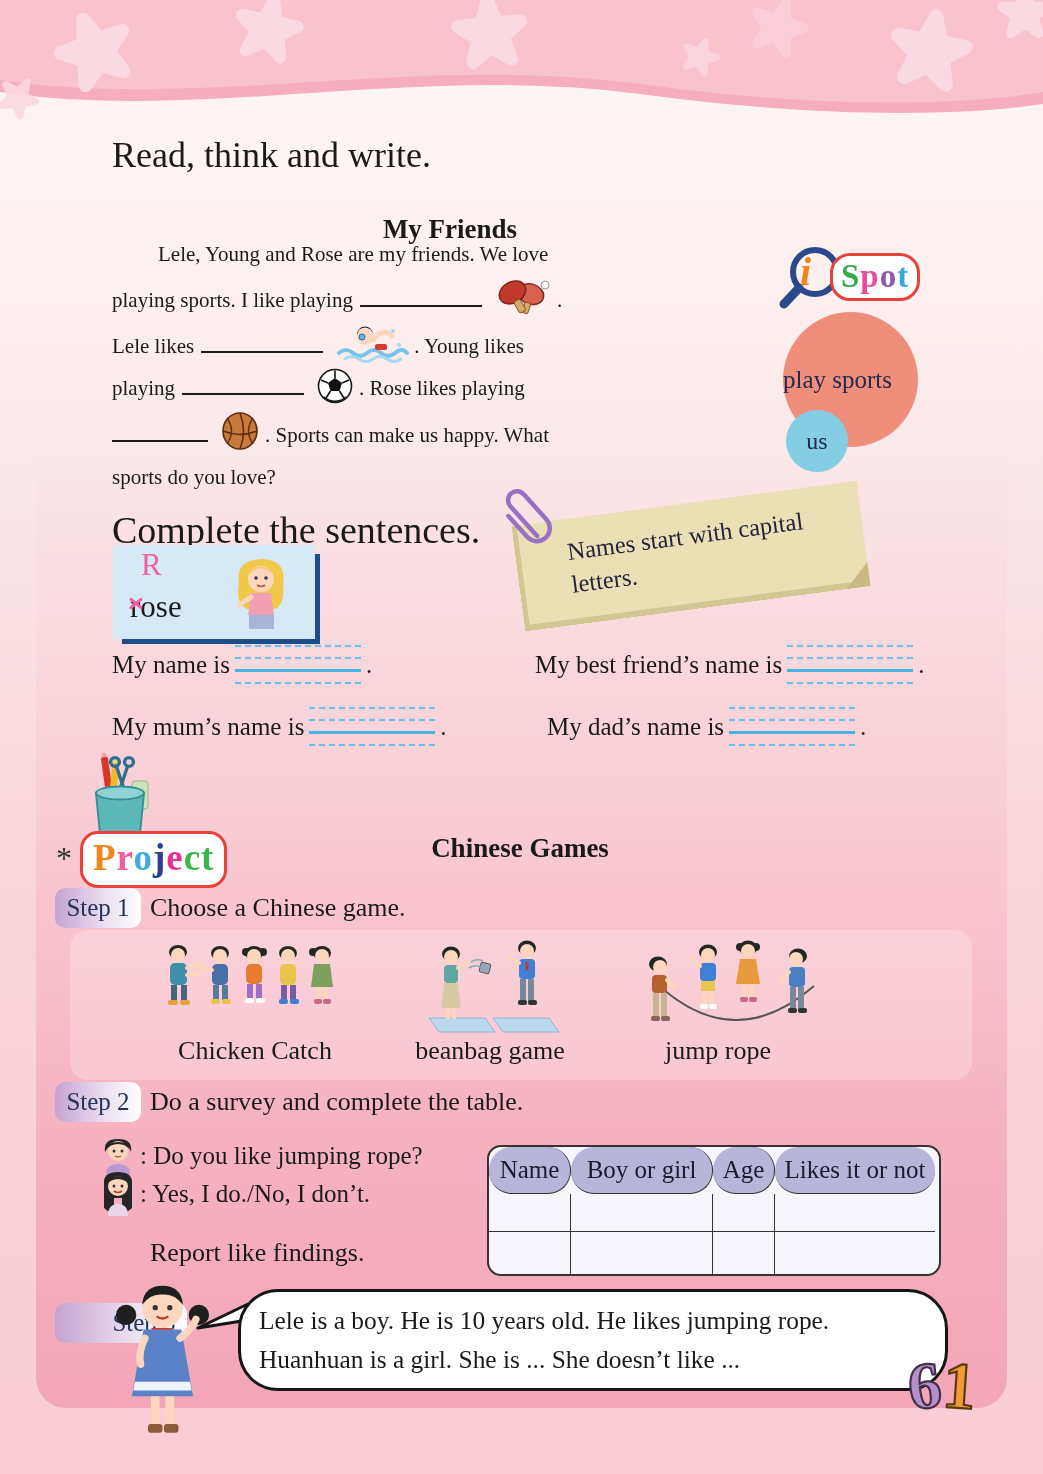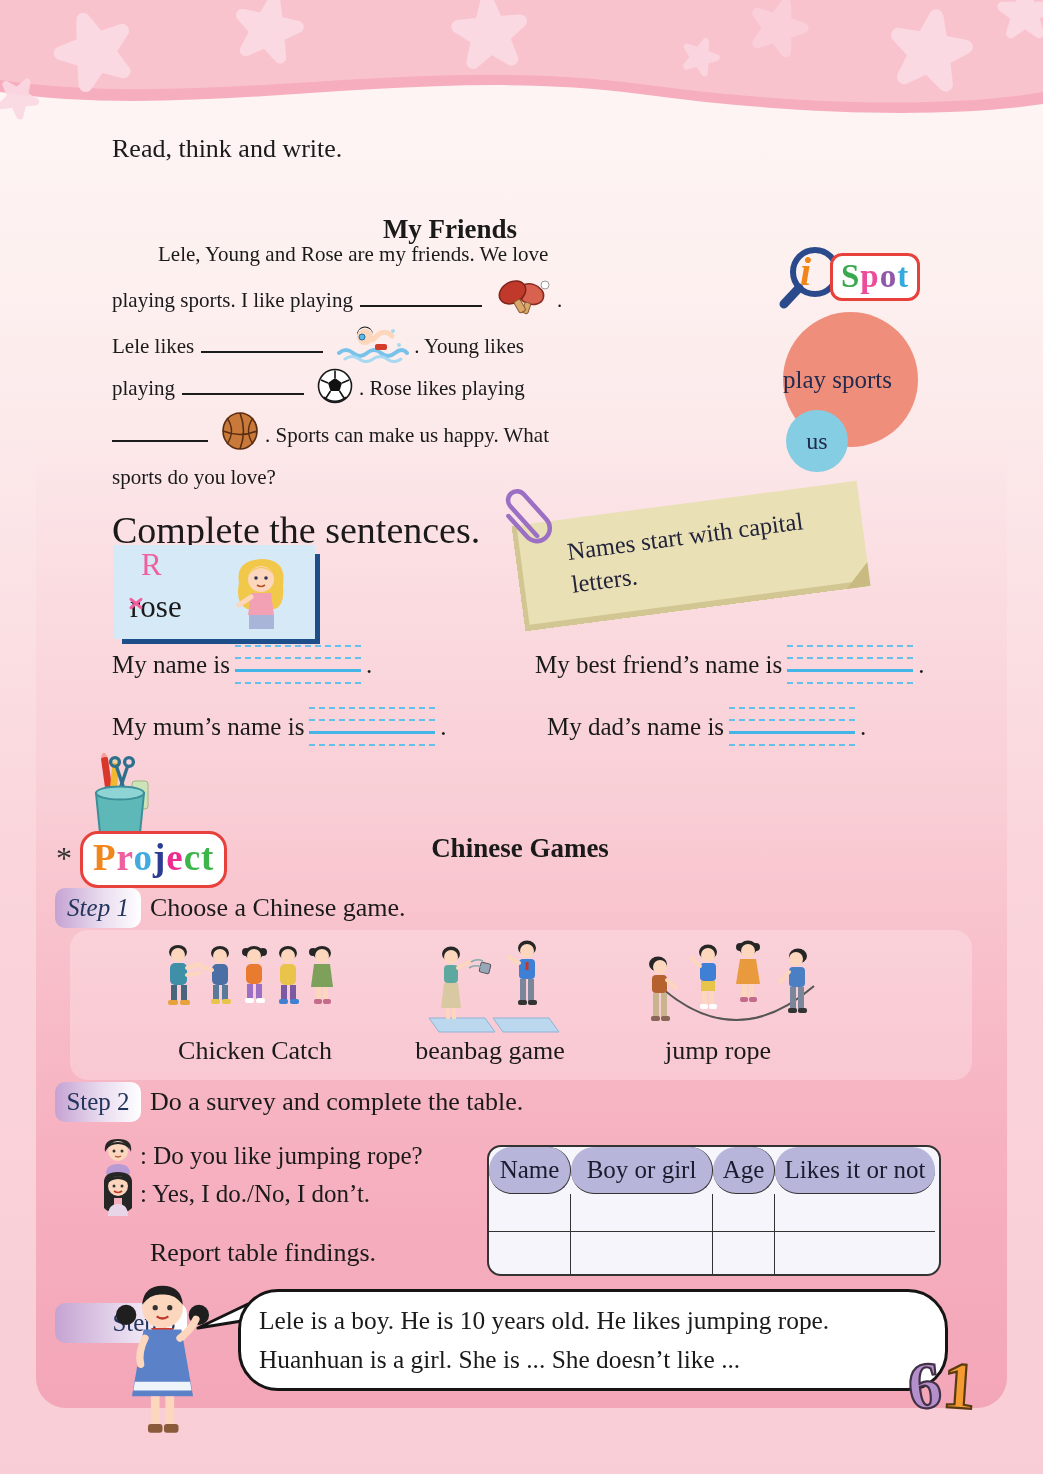--- a/index.html
+++ b/index.html
@@ -10,33 +10,33 @@
 
   
   .banner{left:0;top:0;width:1043px;height:160px;}
 
   
   .pink-panel{left:36px;top:430px;width:971px;height:978px;border-radius:0 0 30px 30px;
     background:linear-gradient(180deg,rgba(250,205,214,0) 0%,rgba(248,190,202,.35) 38%,rgba(246,172,188,.85) 72%,#f3a6b8 100%);}
   .games-subpanel{left:70px;top:930px;width:902px;height:150px;border-radius:18px;background:rgba(255,255,255,.25);}
 
   
-  .h-read{left:112px;top:134px;font-size:26px;}
+  .h-read{left:112px;top:134px;font-size:36px;}
   .h-passage-title{left:130px;top:190px;width:640px;text-align:center;font-size:27px;font-weight:bold;margin-top:24px;}
   .passage{left:112px;top:232px;width:680px;font-size:21px;}
   .pline{white-space:nowrap;height:44.5px;line-height:44.5px;}
   .pline.first{padding-left:46px;}
   .pblank{display:inline-block;width:122px;height:20px;border-bottom:2px solid #1c1c1c;margin:0 7px;vertical-align:baseline;}
   .pblank.short{width:96px;margin-left:0;}
   .sporticon{display:inline-block;vertical-align:-10px;margin:0 5px;}
 
   
   .ispot-logo{left:770px;top:240px;width:200px;height:78px;}
   .ispot-i{left:800px;top:248px;font-size:40px;font-weight:bold;color:#f08519;font-style:italic;}
-  .spot-badge{left:830px;top:253px;background:#fff;border:3px solid #e8413c;border-radius:12px;padding:0px 8px 2px 8px;
+  .spot-badge{left:830px;top:253px;background:#fff;border:3px solid #e8413c;border-radius:20px;padding:0px 8px 2px 8px;
               font-weight:bold;font-size:33px;line-height:40px;letter-spacing:1px;}
   .sl-s{color:#3aa84d}.sl-p{color:#ec4d9b}.sl-o{color:#8f58a8}.sl-t{color:#35aade}
   .bubble-large{left:783px;top:312px;width:135px;height:135px;border-radius:50%;background:#ef8f7b;
     display:flex;align-items:center;justify-content:flex-start;font-size:25px;color:#222b4e;}
   .bubble-small{left:786px;top:410px;width:62px;height:62px;border-radius:50%;background:#84cde2;
     display:flex;align-items:center;justify-content:center;font-size:24px;color:#222b4e;}
 
   
   .h-complete{left:112px;top:496px;font-size:38px;margin-top:12px;}
   .example-card{left:113px;top:545px;width:202px;height:94px;background:#d6e9f6;
@@ -64,21 +64,21 @@
   
   .pencil-cup{left:80px;top:753px;}
   .proj-marker{left:56px;top:840px;font-size:32px;color:#333;}
   .project-badge{left:80px;top:831px;background:#fff;border:3px solid #e8413c;border-radius:18px;
      padding:0 10px 3px 10px;font-weight:bold;font-size:37px;line-height:48px;letter-spacing:1px;}
   .bl-p{color:#f0861c}.bl-r{color:#ee5f9e}.bl-o{color:#41aadf}.bl-j{color:#2b3c92}.bl-e{color:#ec2d90}.bl-c{color:#3cb54b}.bl-t{color:#3cb54b}
   .h-chinese{left:310px;top:833px;width:420px;text-align:center;font-size:27px;font-weight:bold;}
 
   .step-pill{width:86px;height:40px;border-radius:10px;display:flex;align-items:center;justify-content:center;
     background:linear-gradient(90deg,#c5a3d2 0%,#e9dcef 55%,#ffffff 100%);font-size:25px;color:#23355c;}
-  .sp1{left:55px;top:888px;font-style:italic;} .sp2{left:55px;top:1082px;} .sp3{left:55px;top:1303px;padding-left:46px;}
+  .sp1{left:55px;top:888px;} .sp2{left:55px;top:1082px;} .sp3{left:55px;top:1303px;padding-left:46px;}
   .step-text{font-size:26px;}
   .st1{left:150px;top:893px;} .st2{left:150px;top:1087px;} .st3{left:150px;top:1238px;}
 
   .game-illu{top:938px;} .gi1{left:160px;} .gi2{left:415px;} .gi3{left:638px;}
   .game-label{top:1036px;width:210px;text-align:center;font-size:26px;}
   .gl1{left:150px;} .gl2{left:385px;} .gl3{left:613px;}
 
   .avatar-boy{left:100px;top:1136px;} .avatar-girl{left:98px;top:1170px;}
   .dlg{font-size:25px;} .dlg1{left:140px;top:1142px;} .dlg2{left:140px;top:1180px;}
 
@@ -432,21 +432,21 @@
       <div class="td"></div>
       <div class="td"></div>
       <div class="td"></div>
       <div class="td"></div>
     </div>
   </div>
 
   <div class="abs step-pill sp3">
       <span>Step 3</span>
     </div>
-  <div class="abs step-text st3">Report table findings.</div>
+  <div class="abs step-text st3">Report like findings.</div>
 
   <svg class="abs reporter" width="105" height="160" viewBox="0 0 70 110">
     <circle cx="10" cy="24" r="7" fill="#1f1f1f"></circle>
       <circle cx="60" cy="24" r="7" fill="#1f1f1f"></circle>
     <circle cx="35" cy="19" r="14" fill="#fcd6bd"></circle>
     <path d="M21,17 Q22,4 35,4 Q48,4 49,17 Q43,9 35,10 Q27,9 21,17 Z" fill="#1f1f1f"></path>
     <circle cx="30" cy="19" r="1.8" fill="#333"></circle>
       <circle cx="40" cy="19" r="1.8" fill="#333"></circle>
     <path d="M31,25 Q35,28 39,25" stroke="#c0392b" stroke-width="1.6" fill="none"></path>
     <polygon points="27,33 43,33 35,42" fill="#d43b2a"></polygon>

